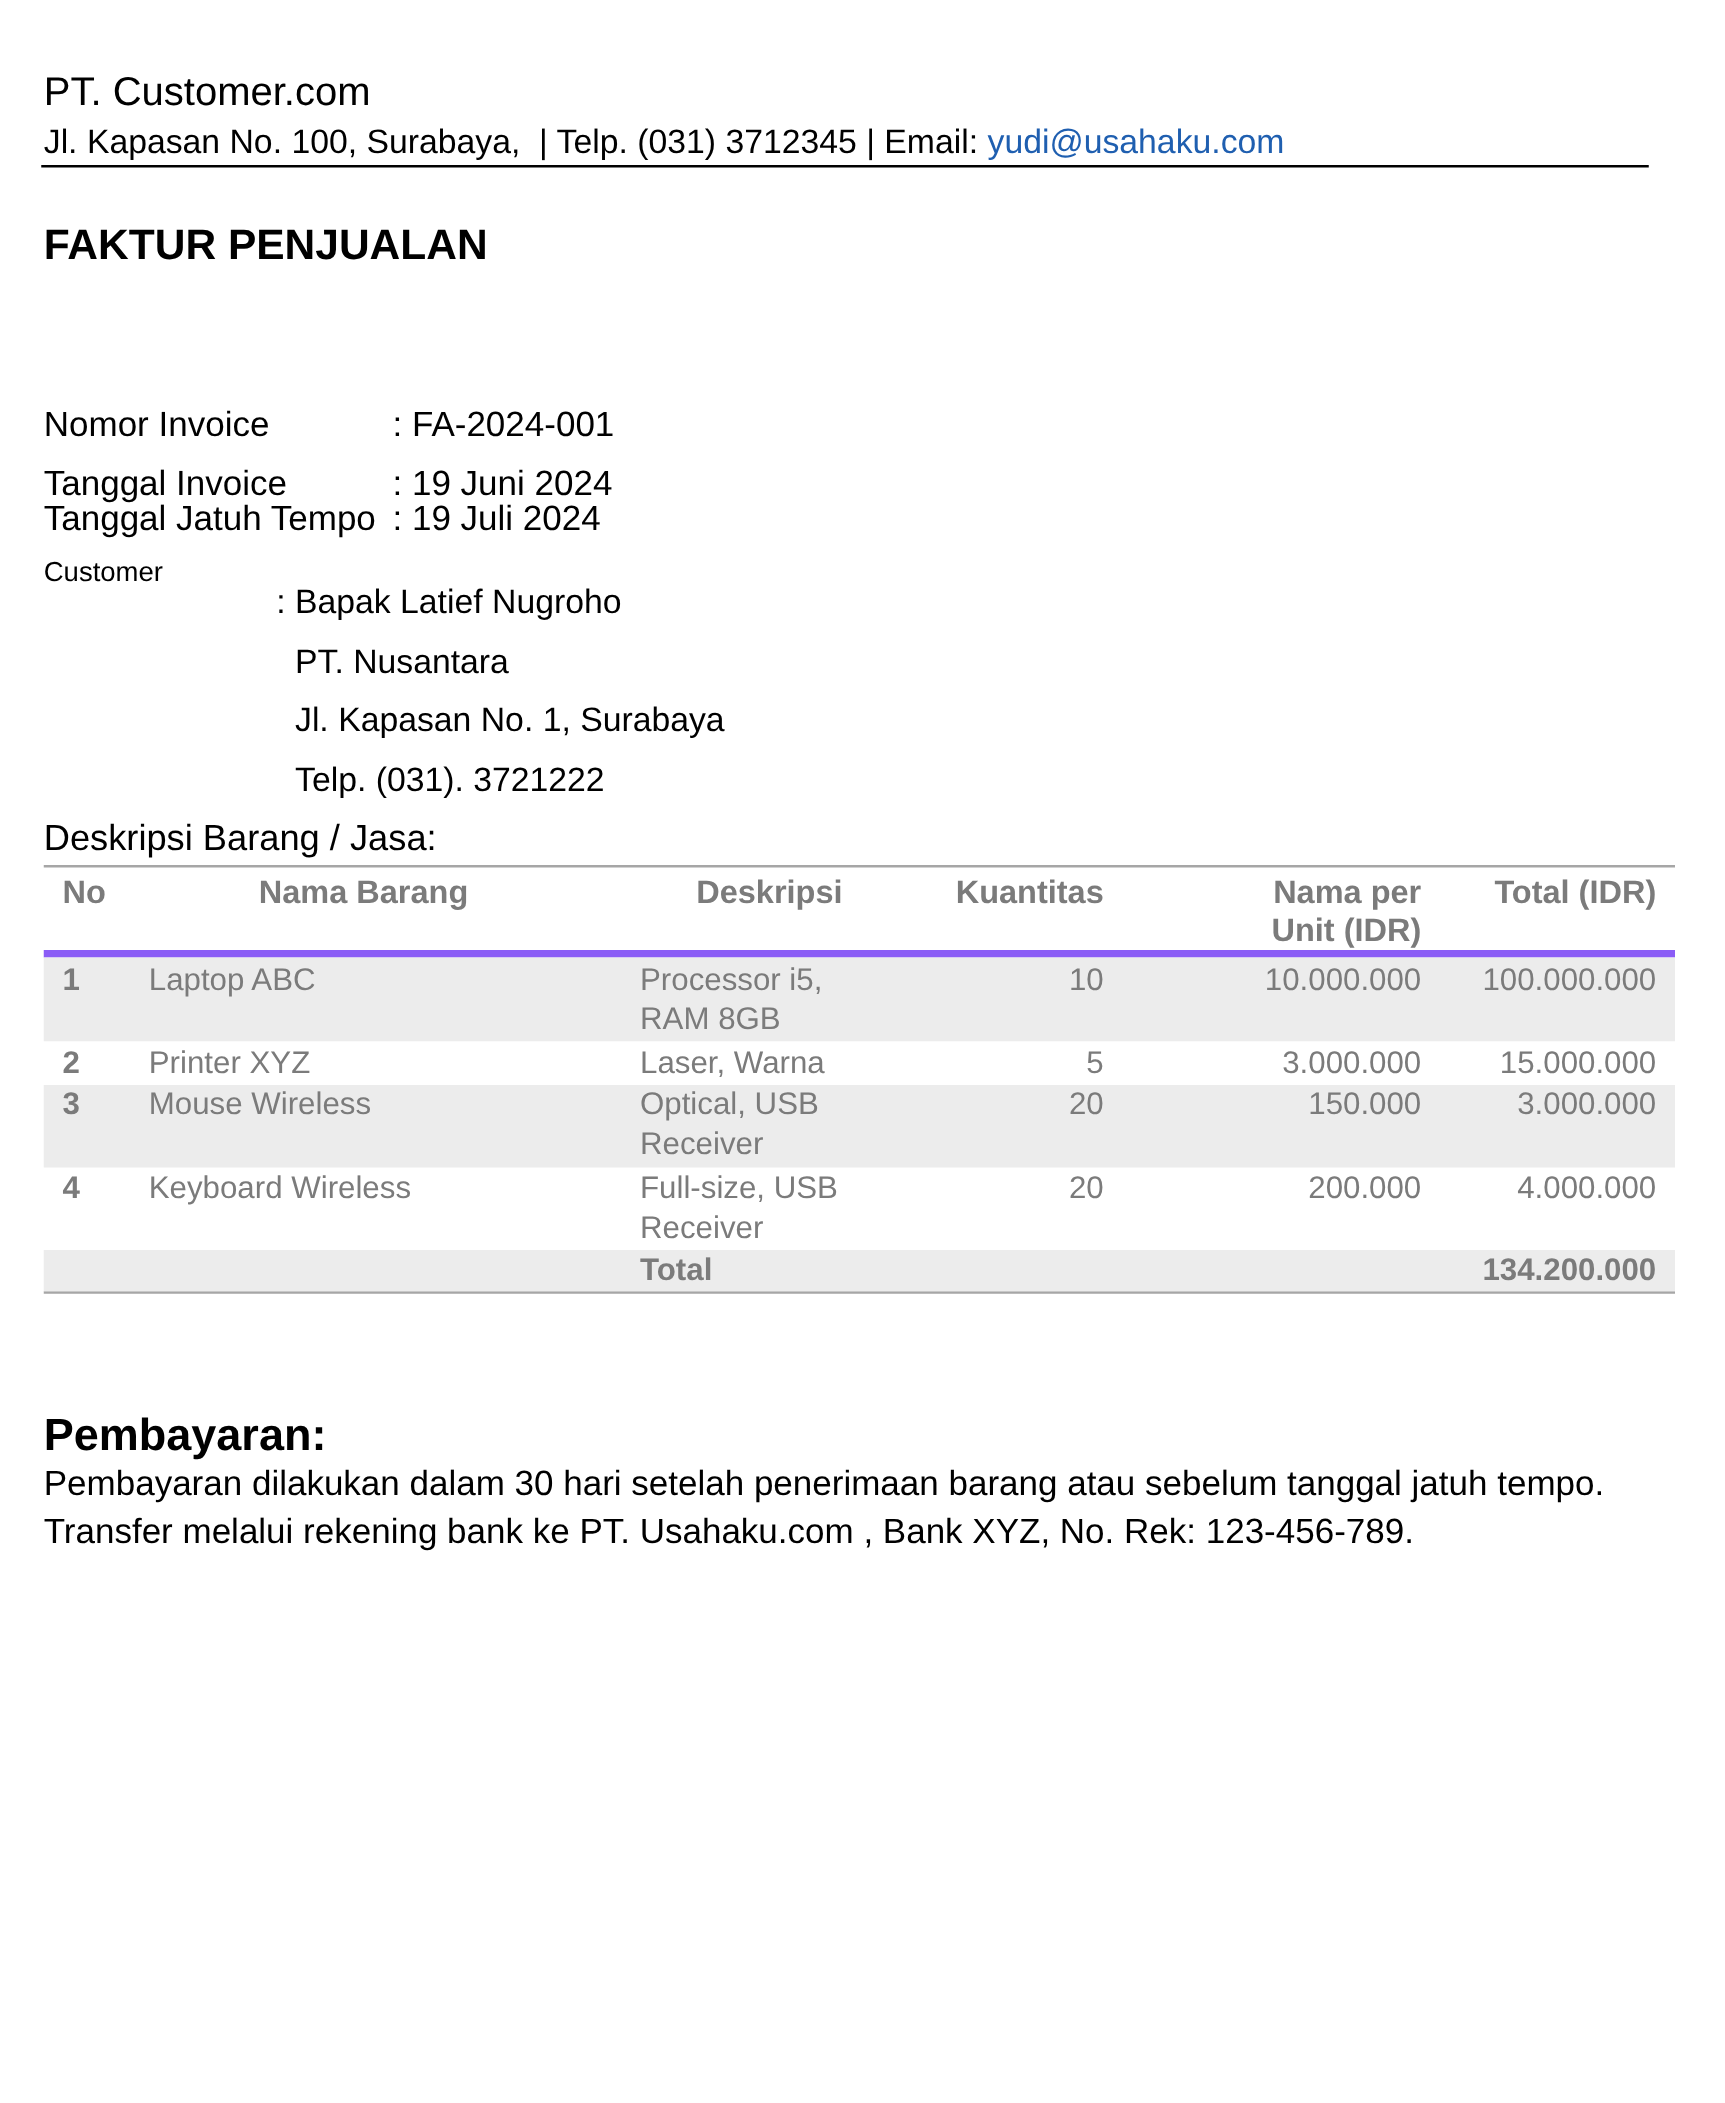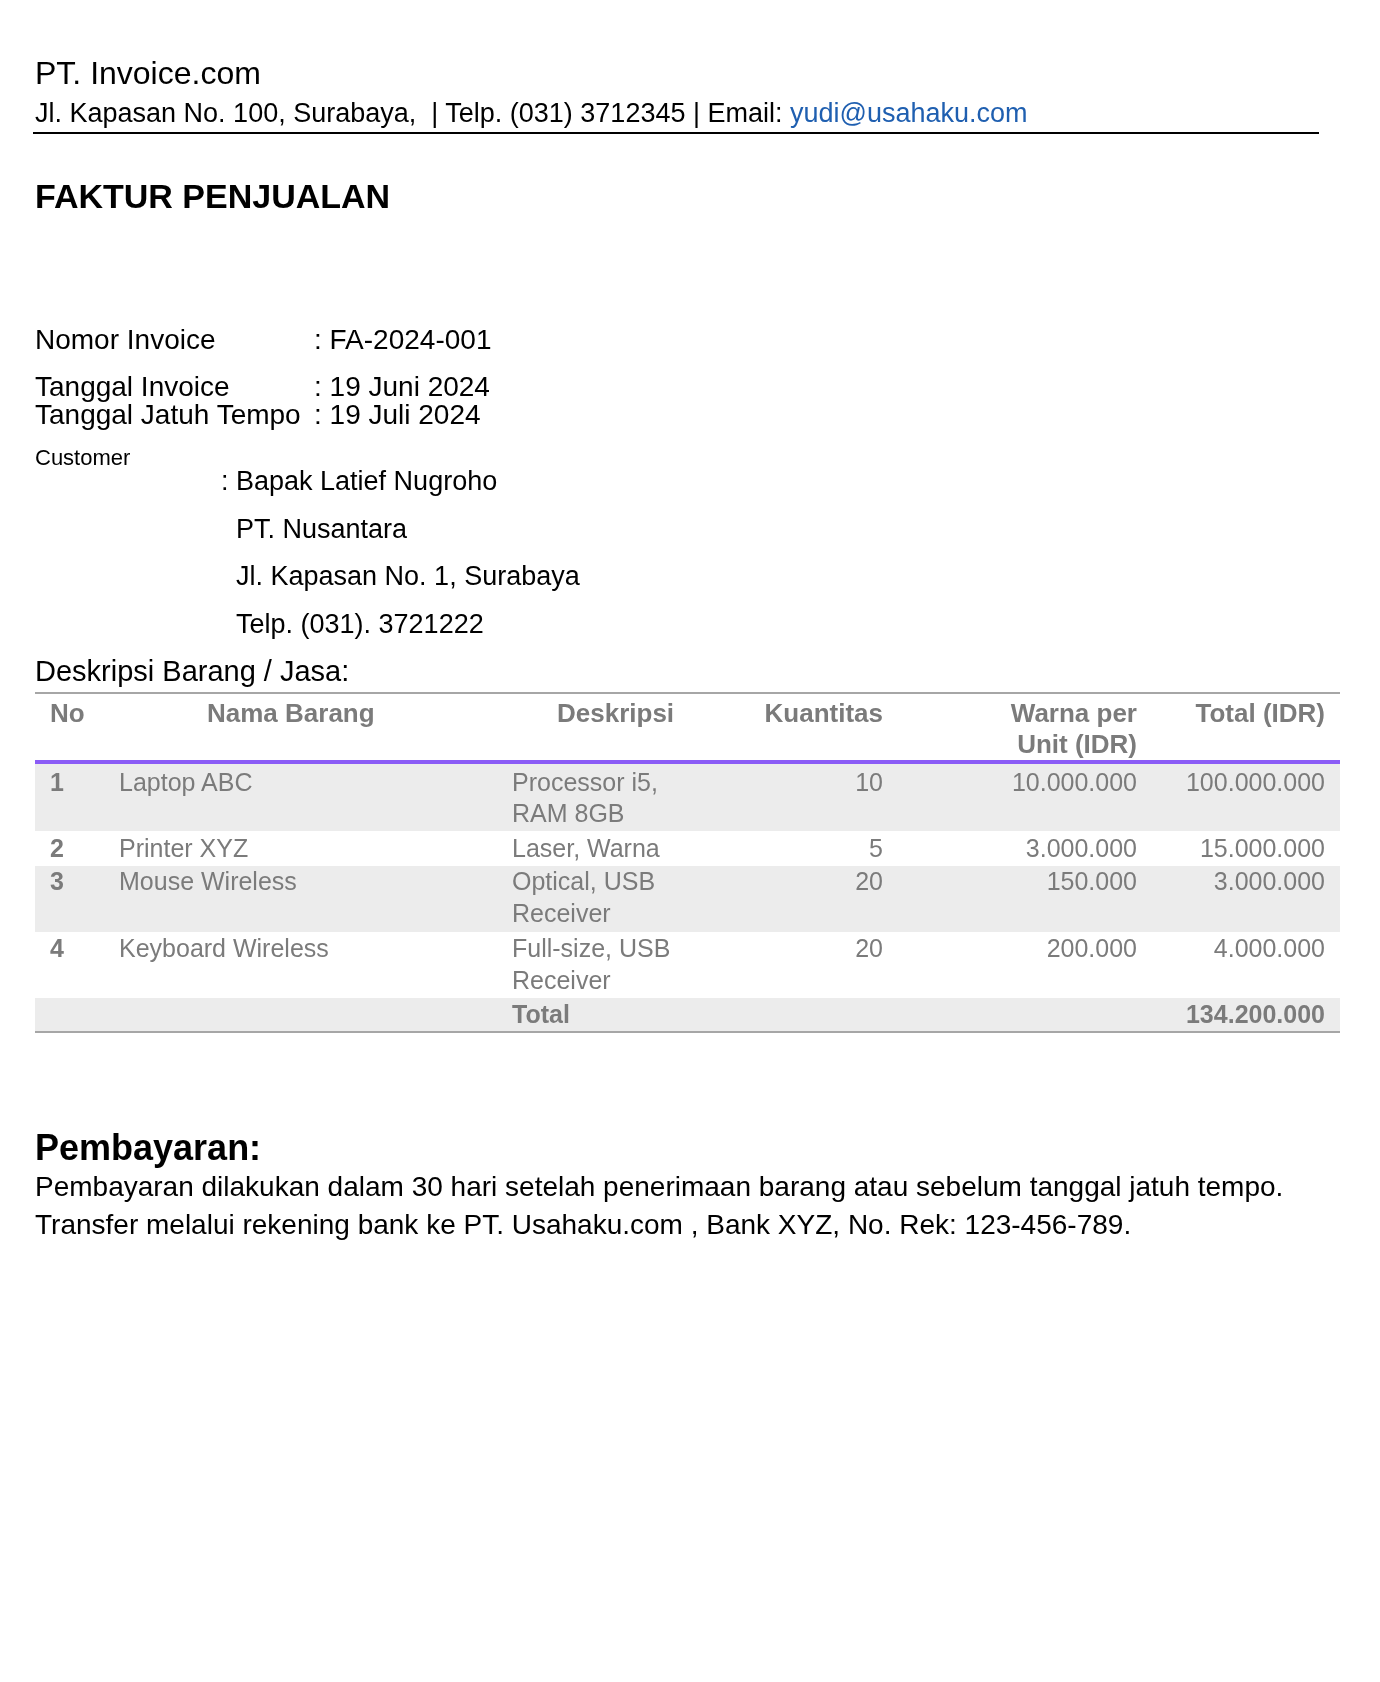--- a/index.html
+++ b/index.html
@@ -14,40 +14,40 @@
   .meta-row { position: absolute; left: 35px; font-size: 28px; line-height: 34px; white-space: nowrap; }
   .meta-label { display: inline-block; }
   .meta-val { position: absolute; white-space: nowrap; }
   .cust-line { position: absolute; left: 236px; font-size: 27px; line-height: 34px; white-space: nowrap; }
 
   .section-title { position: absolute; left: 35px; top: 654px; font-size: 29px; line-height: 34px; }
 
   .tbl { position: absolute; left: 35px; top: 692px; width: 1305px; border-top: 2px solid #a6a6a6; border-bottom: 2px solid #a6a6a6; color: #7b7b7b; font-size: 25px; }
   .tr { position: relative; width: 100%; }
   .tr.shade { background: #ececec; }
-  .tr.head { height: 66px; border-bottom: 4px solid #8b5cf6; font-weight: bold; font-size: 26px; }
+  .tr.head { height: 66px; border-bottom: 6px solid #8b5cf6; font-weight: bold; font-size: 26px; }
   .c { position: absolute; line-height: 31px; white-space: nowrap; }
   .c.no { left: 15px; }
   .c.nama { left: 84px; }
   .c.desk { left: 477px; }
   .c.qty { right: 457px; text-align: right; }
   .c.harga { right: 203px; text-align: right; }
   .c.total { right: 15px; text-align: right; }
   .bold { font-weight: bold; }
   .head .c.nama { left: 172px; }
   .head .c.desk { left: 522px; }
   .head .c.harga { text-align: right; line-height: 31px; }
 
   .pay-title { position: absolute; left: 35px; top: 1131px; font-size: 36px; font-weight: bold; line-height: 34px; }
   .pay-line { position: absolute; left: 35px; font-size: 28px; line-height: 34px; white-space: nowrap; }
 </style>
 </head>
 <body>
 
-<div class="company-name">PT. Invoice.com</div>
+<div class="company-name">PT. Customer.com</div>
 <div class="company-addr"><span>Jl. Kapasan No. 100, Surabaya,  | Telp. (031) 3712345 | Email: </span><a>yudi@usahaku.com</a></div>
 <div class="header-rule"></div>
 
 <div class="doc-title">FAKTUR PENJUALAN</div>
 
 <div class="meta-row" style="top:323px;">
   <span class="meta-label">Nomor Invoice</span>
   <span class="meta-val" style="left:279px;">: FA-2024-001</span>
 </div>
 <div class="meta-row" style="top:370px;">
@@ -67,21 +67,21 @@
 <div class="cust-line" style="top:607px;">Telp. (031). 3721222</div>
 
 <div class="section-title">Deskripsi Barang / Jasa:</div>
 
 <div class="tbl">
   <div class="tr head">
     <span class="c no" style="top:4px;">No</span>
     <span class="c nama" style="top:4px;">Nama Barang</span>
     <span class="c desk" style="top:4px;">Deskripsi</span>
     <span class="c qty" style="top:4px;">Kuantitas</span>
-    <span class="c harga" style="top:4px;">Warna per</span>
+    <span class="c harga" style="top:4px;">Nama per</span>
     <span class="c harga" style="top:35px;">Unit (IDR)</span>
     <span class="c total" style="top:4px;">Total (IDR)</span>
   </div>
 
   <div class="tr shade" style="height:67px;">
     <span class="c no bold" style="top:3px;">1</span>
     <span class="c nama" style="top:3px;">Laptop ABC</span>
     <span class="c desk" style="top:3px;">Processor i5,</span>
     <span class="c desk" style="top:34px;">RAM 8GB</span>
     <span class="c qty" style="top:3px;">10</span>

